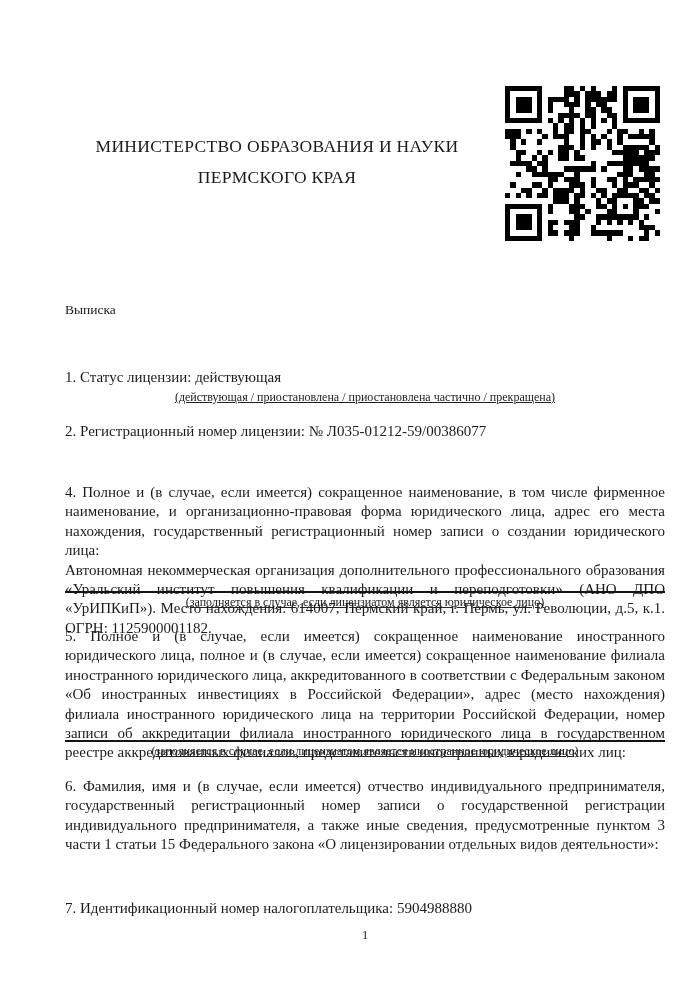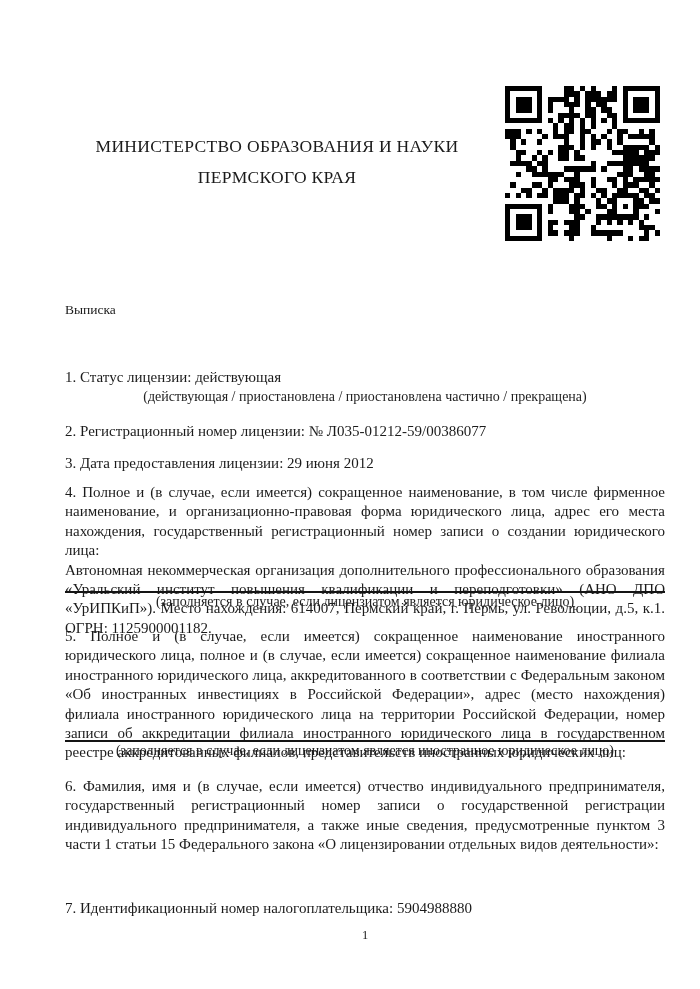--- a/index.html
+++ b/index.html
@@ -22,21 +22,21 @@
 
   .qr { position: absolute; left: 505px; top: 86px; width: 155px; height: 155px; }
   .qr svg { width: 100%; height: 100%; display: block; }
 
   
   .doc-title { top: 300px; text-align: left; font-size: 13.5px; line-height: 20px; }
 
   
   .item { font-size: 15px; line-height: 19px; }
   .justified { text-align: justify; line-height: 19.4px; }
-  .field-caption { text-align: center; font-size: 14px; line-height: 14px; color: #222; }
+  .field-caption { text-align: center; font-size: 12px; line-height: 14px; color: #222; text-decoration: underline; }
   .rule { border: none; border-top: 2px solid #141414; margin: 0 0 2px 0; }
 
   .page-number { top: 928px; text-align: center; font-size: 12.5px; }
 </style>
 </head>
 <body>
 
 <div class="page">
 
   <div class="qr">
@@ -471,21 +471,20 @@
 
   <div class="abs doc-title">
     <div>Выписка</div>
   </div>
 
   <div class="abs item" style="top:368px">1. Статус лицензии: действующая</div>
   <div class="abs field-caption" style="top:390px">(действующая / приостановлена / приостановлена частично / прекращена)</div>
 
   <div class="abs item" style="top:422px">2. Регистрационный номер лицензии: № Л035-01212-59/00386077</div>
 
-  <div class="abs item" style="top:454px">3. Дата предоставления лицензии: 29 июня 2012</div>
 
   <div class="abs item justified" style="top:483px">
     <div>4. Полное и (в случае, если имеется) сокращенное наименование, в том числе фирменное наименование, и организационно-правовая форма юридического лица, адрес его места нахождения, государственный регистрационный номер записи о создании юридического лица:</div>
     <div>Автономная некоммерческая организация дополнительного профессионального образования «Уральский институт повышения квалификации и переподготовки» (АНО ДПО «УрИПКиП»). Место нахождения: 614007, Пермский край, г. Пермь, ул. Революции, д.5, к.1. ОГРН: 1125900001182.</div>
   </div>
   <div class="abs" style="top:591px">
     <hr class="rule">
     <div class="field-caption">(заполняется в случае, если лицензиатом является юридическое лицо)</div>
   </div>
 

